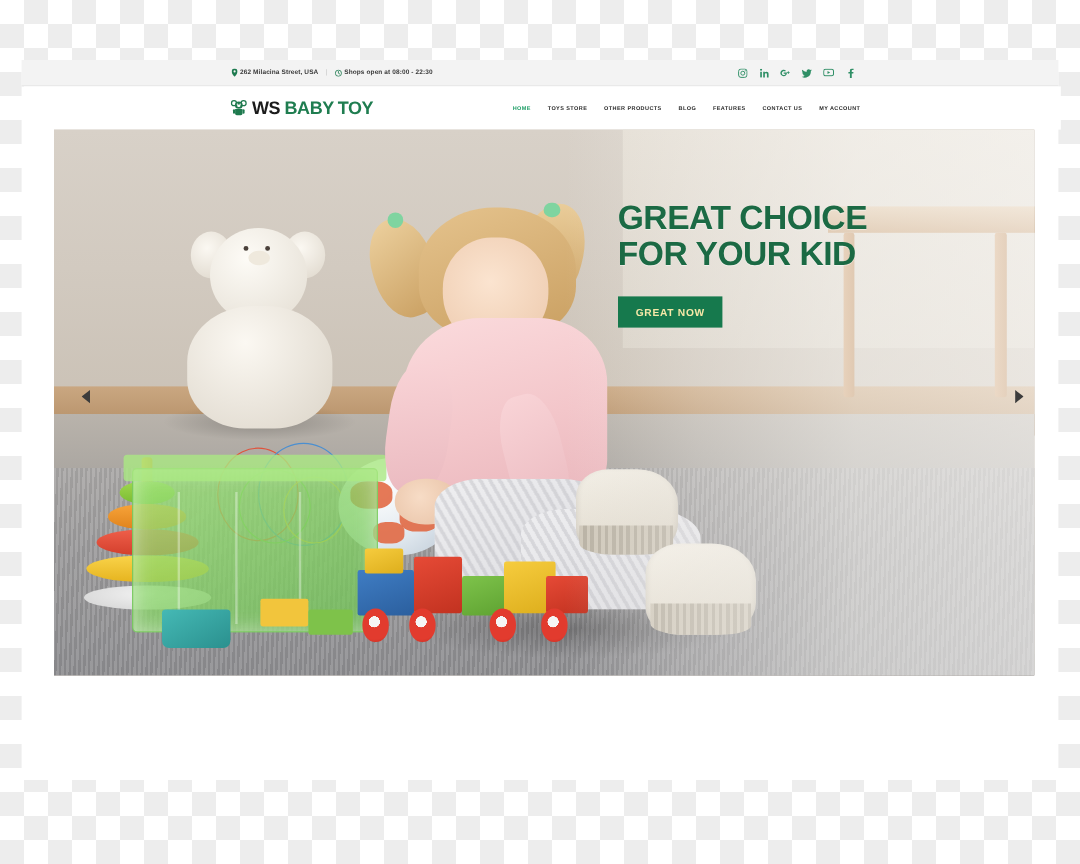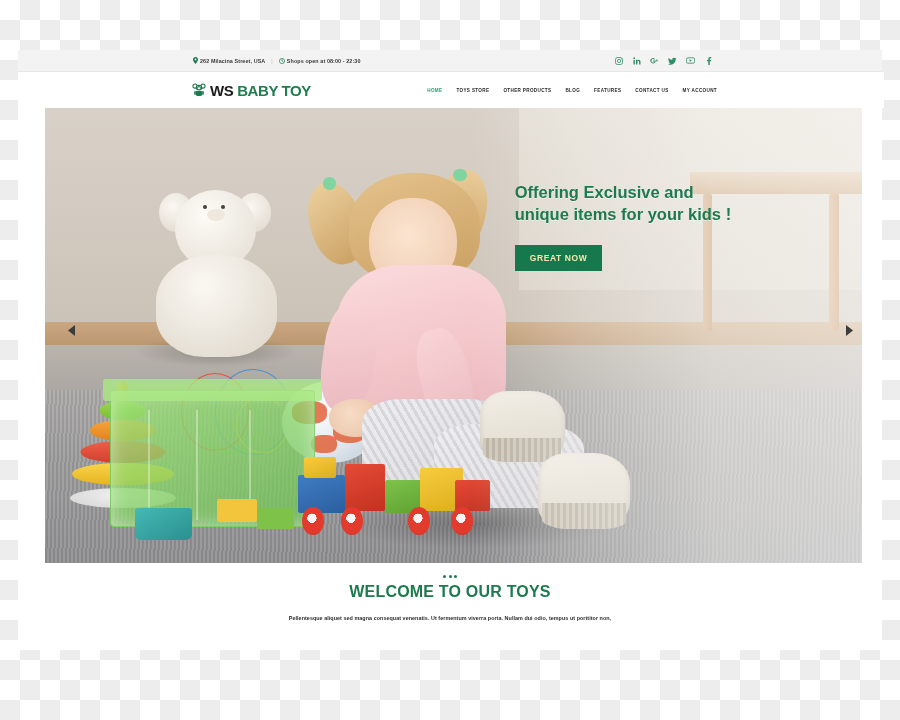--- a/index.html
+++ b/index.html
@@ -625,42 +625,33 @@
         <div class="wheel" style="left:2%;top:62%;width:11%;height:32%;"></div>
         <div class="wheel" style="left:22%;top:62%;width:11%;height:32%;"></div>
         <div class="wheel" style="left:56%;top:62%;width:11%;height:32%;"></div>
         <div class="wheel" style="left:78%;top:62%;width:11%;height:32%;"></div>
       </div>
 
       <div class="hero-fade-r"></div>
     </div>
 
     <div class="hero-copy">
-      <div class="hero-h2">
-        <div>Offering Exclusive and</div>
-        <div>unique items for your kids !</div>
+      <div class="hero-h1">
+        <div>GREAT CHOICE</div>
+        <div>FOR YOUR KID</div>
       </div>
       <div class="hero-btn">GREAT NOW</div>
     </div>
 
     <div class="slider-arrow prev">
       <svg width="8" height="11" viewBox="0 0 8 11">
           <path d="M7 0 0 5.5 7 11z" fill="currentColor"></path>
         </svg>
     </div>
     <div class="slider-arrow next">
       <svg width="8" height="11" viewBox="0 0 8 11">
           <path d="M1 0 8 5.5 1 11z" fill="currentColor"></path>
         </svg>
     </div>
   </div>
 
-  <div class="welcome">
-    <div class="dots">
-      <span></span>
-      <span></span>
-      <span></span>
-    </div>
-    <div class="welcome-title">WELCOME TO OUR TOYS</div>
-    <div class="welcome-sub">Pellentesque aliquet sed magna consequat venenatis. Ut fermentum viverra porta. Nullam dui odio, tempus ut porttitor non,</div>
-  </div>
 
 </div>
 
 </body></html>

